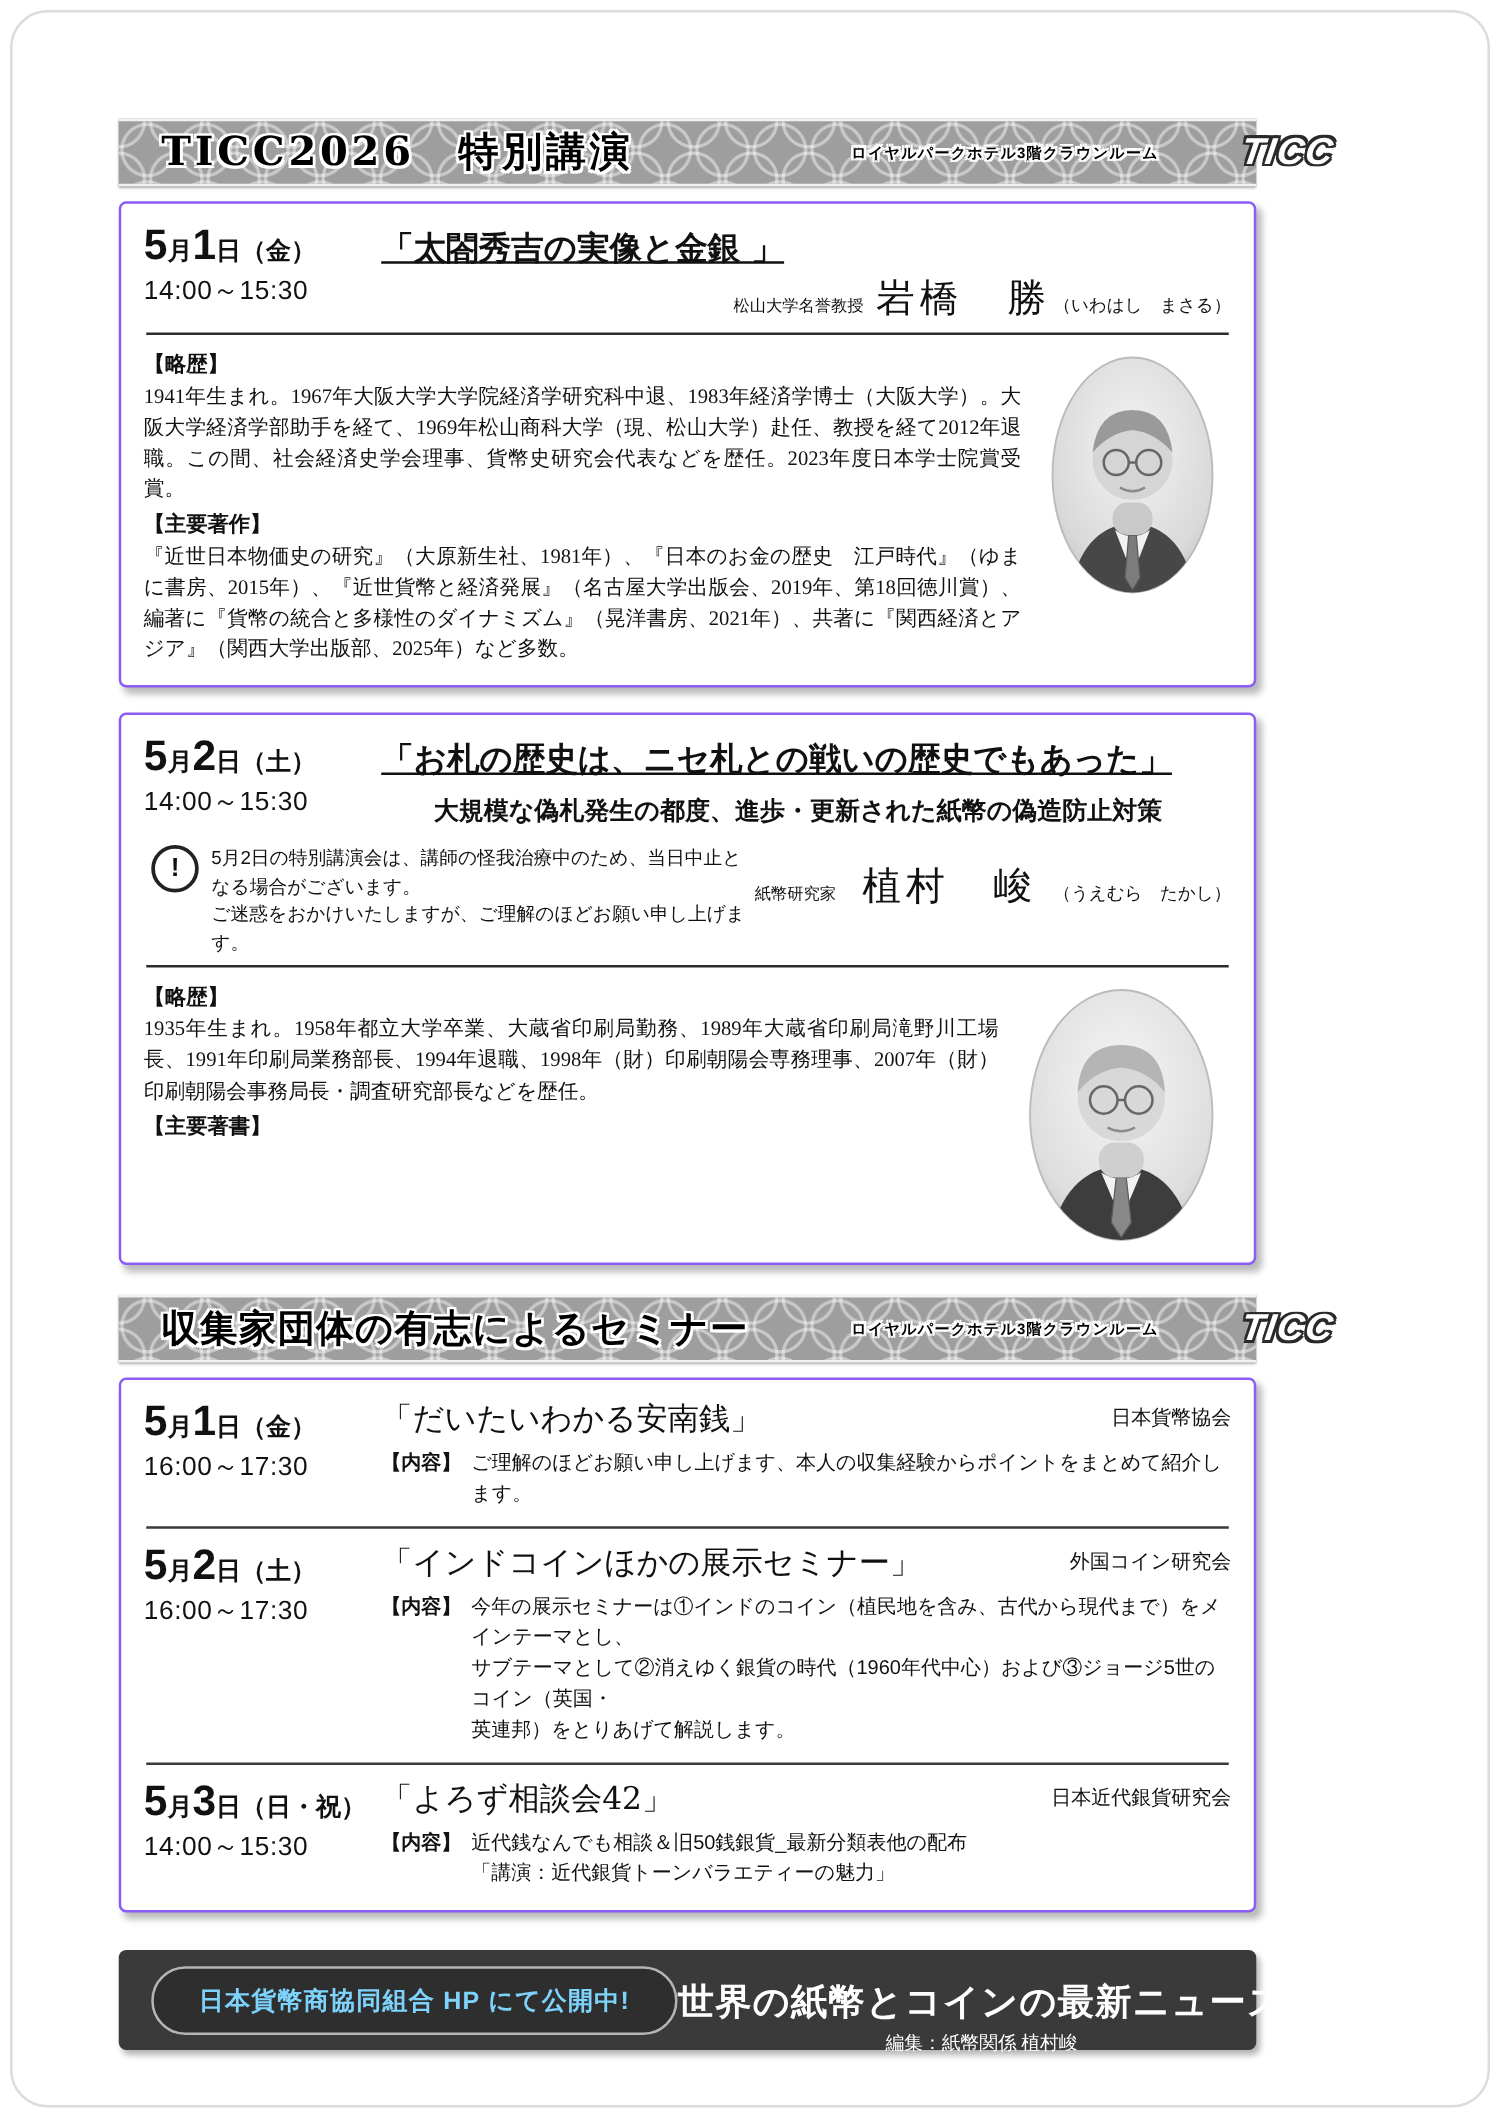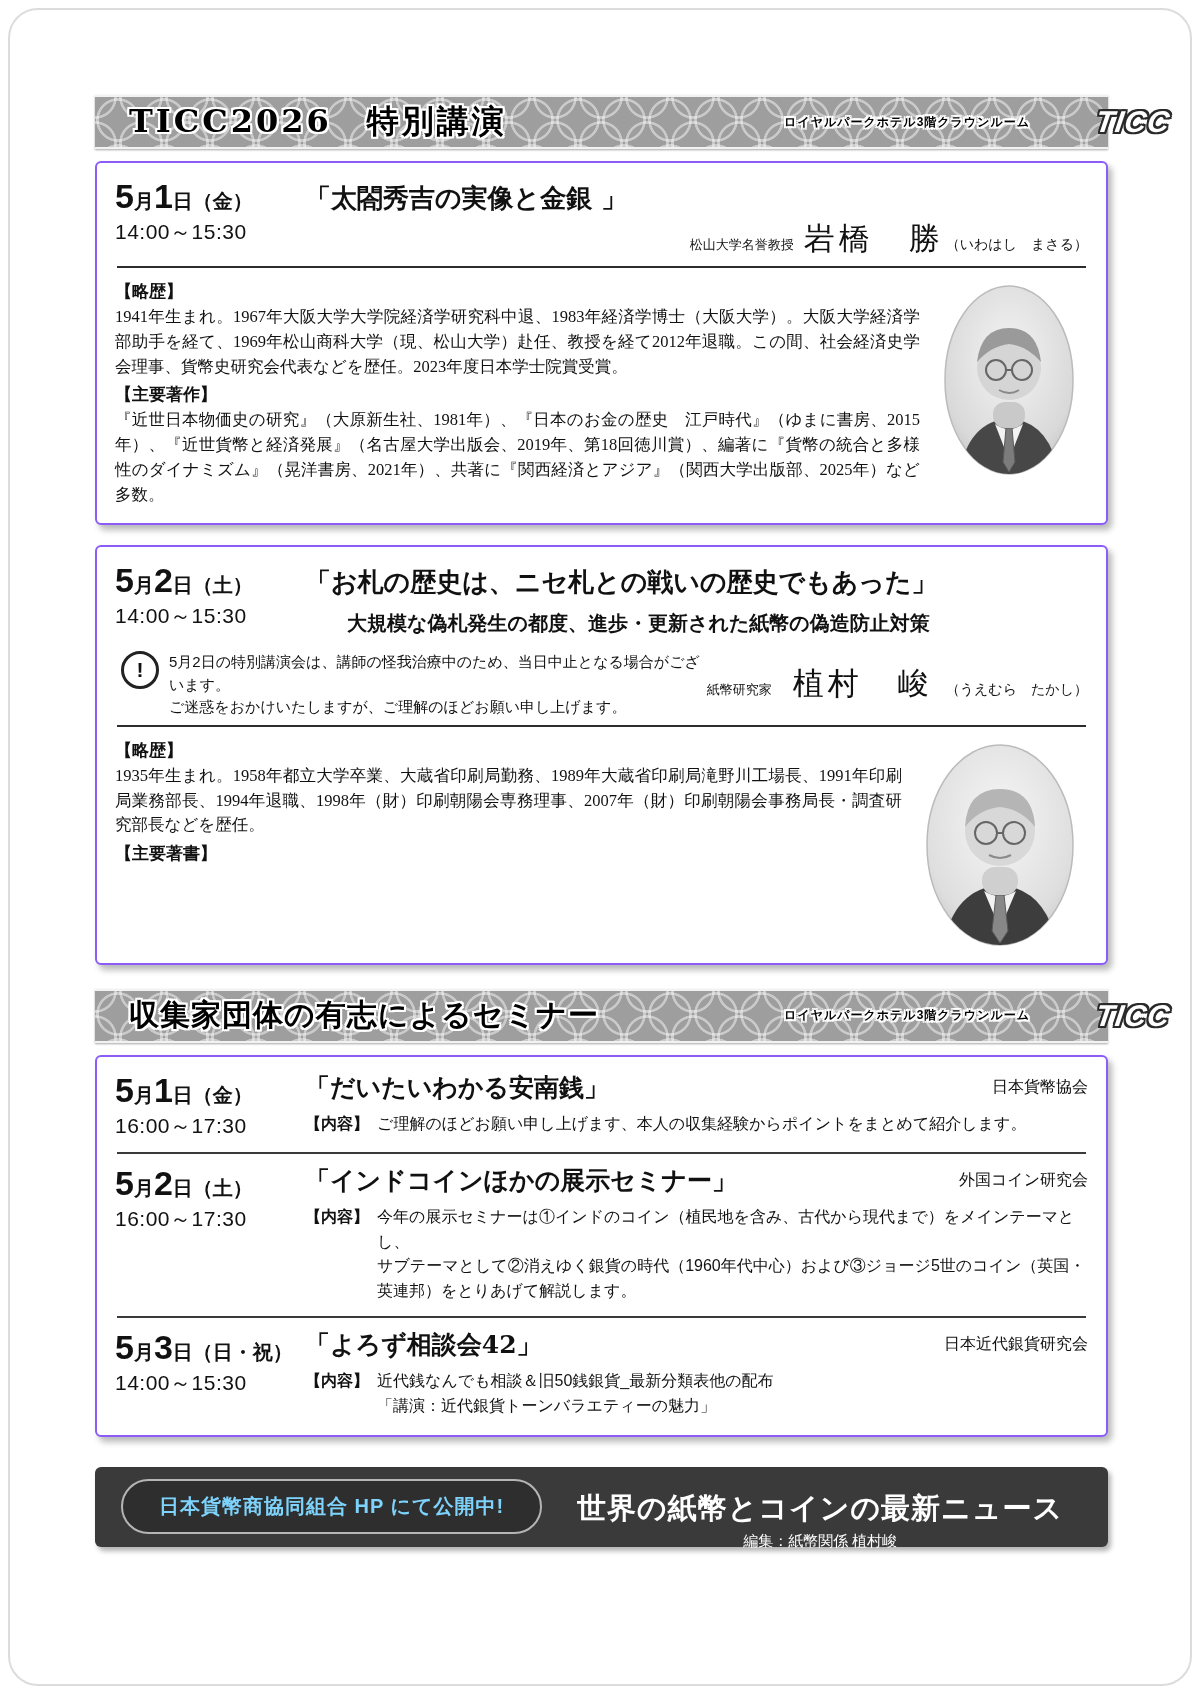--- a/index.html
+++ b/index.html
@@ -1,21 +1,21 @@
 <!DOCTYPE html>
 <html><head>
 <meta charset="utf-8">
 <style>
   html,body{margin:0;padding:0;}
   body{
     width:1200px;height:1694px;position:relative;background:#fff;
     font-family:"Liberation Sans", sans-serif;color:#111;overflow:hidden;
   }
   .page-frame{position:absolute;inset:8px;border:2px solid #dcdcdc;border-radius:30px;pointer-events:none;}
-  .content{position:absolute;left:95px;top:95px;width:1013px;}
+  .content{position:absolute;left:95px;top:95px;width:910px;}
 
   
   .banner{
     position:relative;height:50px;display:flex;align-items:center;
     background-color:#9e9e9e;
     background-image:
       radial-gradient(circle, rgba(255,255,255,0) 58%, rgba(255,255,255,.45) 60% 66%, rgba(255,255,255,0) 68%),
       radial-gradient(circle, rgba(255,255,255,0) 58%, rgba(255,255,255,.45) 60% 66%, rgba(255,255,255,0) 68%);
     background-size:46px 46px,46px 46px;background-position:0 0,23px 23px;
     border-top:2px solid #f2f2f2;border-bottom:2px solid #f2f2f2;
@@ -45,21 +45,21 @@
     padding:14px 18px 16px 18px;margin-top:12px;
   }
 
   .hdr-row{display:flex;align-items:flex-start;}
   .date-col{width:190px;flex-shrink:0;}
   .date-line{font-weight:bold;white-space:nowrap;}
   .date-line .num{font-size:34px;}
   .date-line .unit{font-size:20px;}
   .time-line{font-size:21px;margin-top:2px;letter-spacing:.5px;}
 
-  .lec-title{font-family:"DejaVu Serif", serif;font-weight:bold;font-size:26px;margin-top:4px;white-space:nowrap;}
+  .lec-title{font-family:"DejaVu Serif", serif;font-weight:bold;font-size:26px;margin-top:4px;white-space:nowrap;text-decoration:underline;}
   .lec-subtitle{font-family:"DejaVu Serif", serif;font-weight:bold;font-size:20px;margin-top:10px;margin-left:42px;white-space:nowrap;}
 
   .speaker-line{display:flex;justify-content:flex-end;align-items:baseline;margin-top:2px;}
   .speaker-title{font-size:13px;margin-right:10px;}
   .speaker-name{font-family:"DejaVu Serif", serif;font-size:31px;letter-spacing:4px;}
   .speaker-kana{font-size:14px;margin-left:2px;}
 
   .rule{border-top:2px solid #2c2c2c;margin:6px 2px 8px 2px;}
 
   .bio-row{display:flex;align-items:flex-start;}
@@ -74,21 +74,21 @@
     width:32px;height:32px;border:3px solid #222;border-radius:50%;flex-shrink:0;
     display:flex;align-items:center;justify-content:center;
     font-weight:bold;font-size:21px;margin:2px 10px 0 6px;
   }
   .notice-text{font-size:15px;line-height:1.5;white-space:pre-line;padding-top:2px;}
   .notice-speaker{margin-left:auto;display:flex;align-items:baseline;padding-top:14px;white-space:nowrap;gap:11px;}
 
   
   .sem-row{display:flex;align-items:flex-start;padding:10px 0 12px 0;}
   .sem-main{flex:1;min-width:0;}
-  .sem-title{font-family:"DejaVu Serif", serif;font-weight:bold;font-size:25px;white-space:nowrap;}
+  .sem-title{font-family:"DejaVu Serif", serif;font-weight:normal;font-size:25px;white-space:nowrap;}
   .sem-org{font-family:"DejaVu Serif", serif;font-size:16px;margin-left:auto;padding-top:6px;white-space:nowrap;}
   .sem-content{display:flex;font-size:16px;line-height:1.55;margin-top:8px;}
   .sem-label{font-weight:bold;flex-shrink:0;margin-right:8px;}
   .sem-lines{white-space:pre-line;}
   .sem-sep{border-top:2px solid #3a3a3a;margin:0 2px;}
 
   
   .news-banner{
     margin-top:30px;background:#3a3a3a;border-radius:6px;height:80px;
     display:flex;align-items:center;padding:0 10px;box-shadow:3px 4px 5px rgba(0,0,0,.3);

